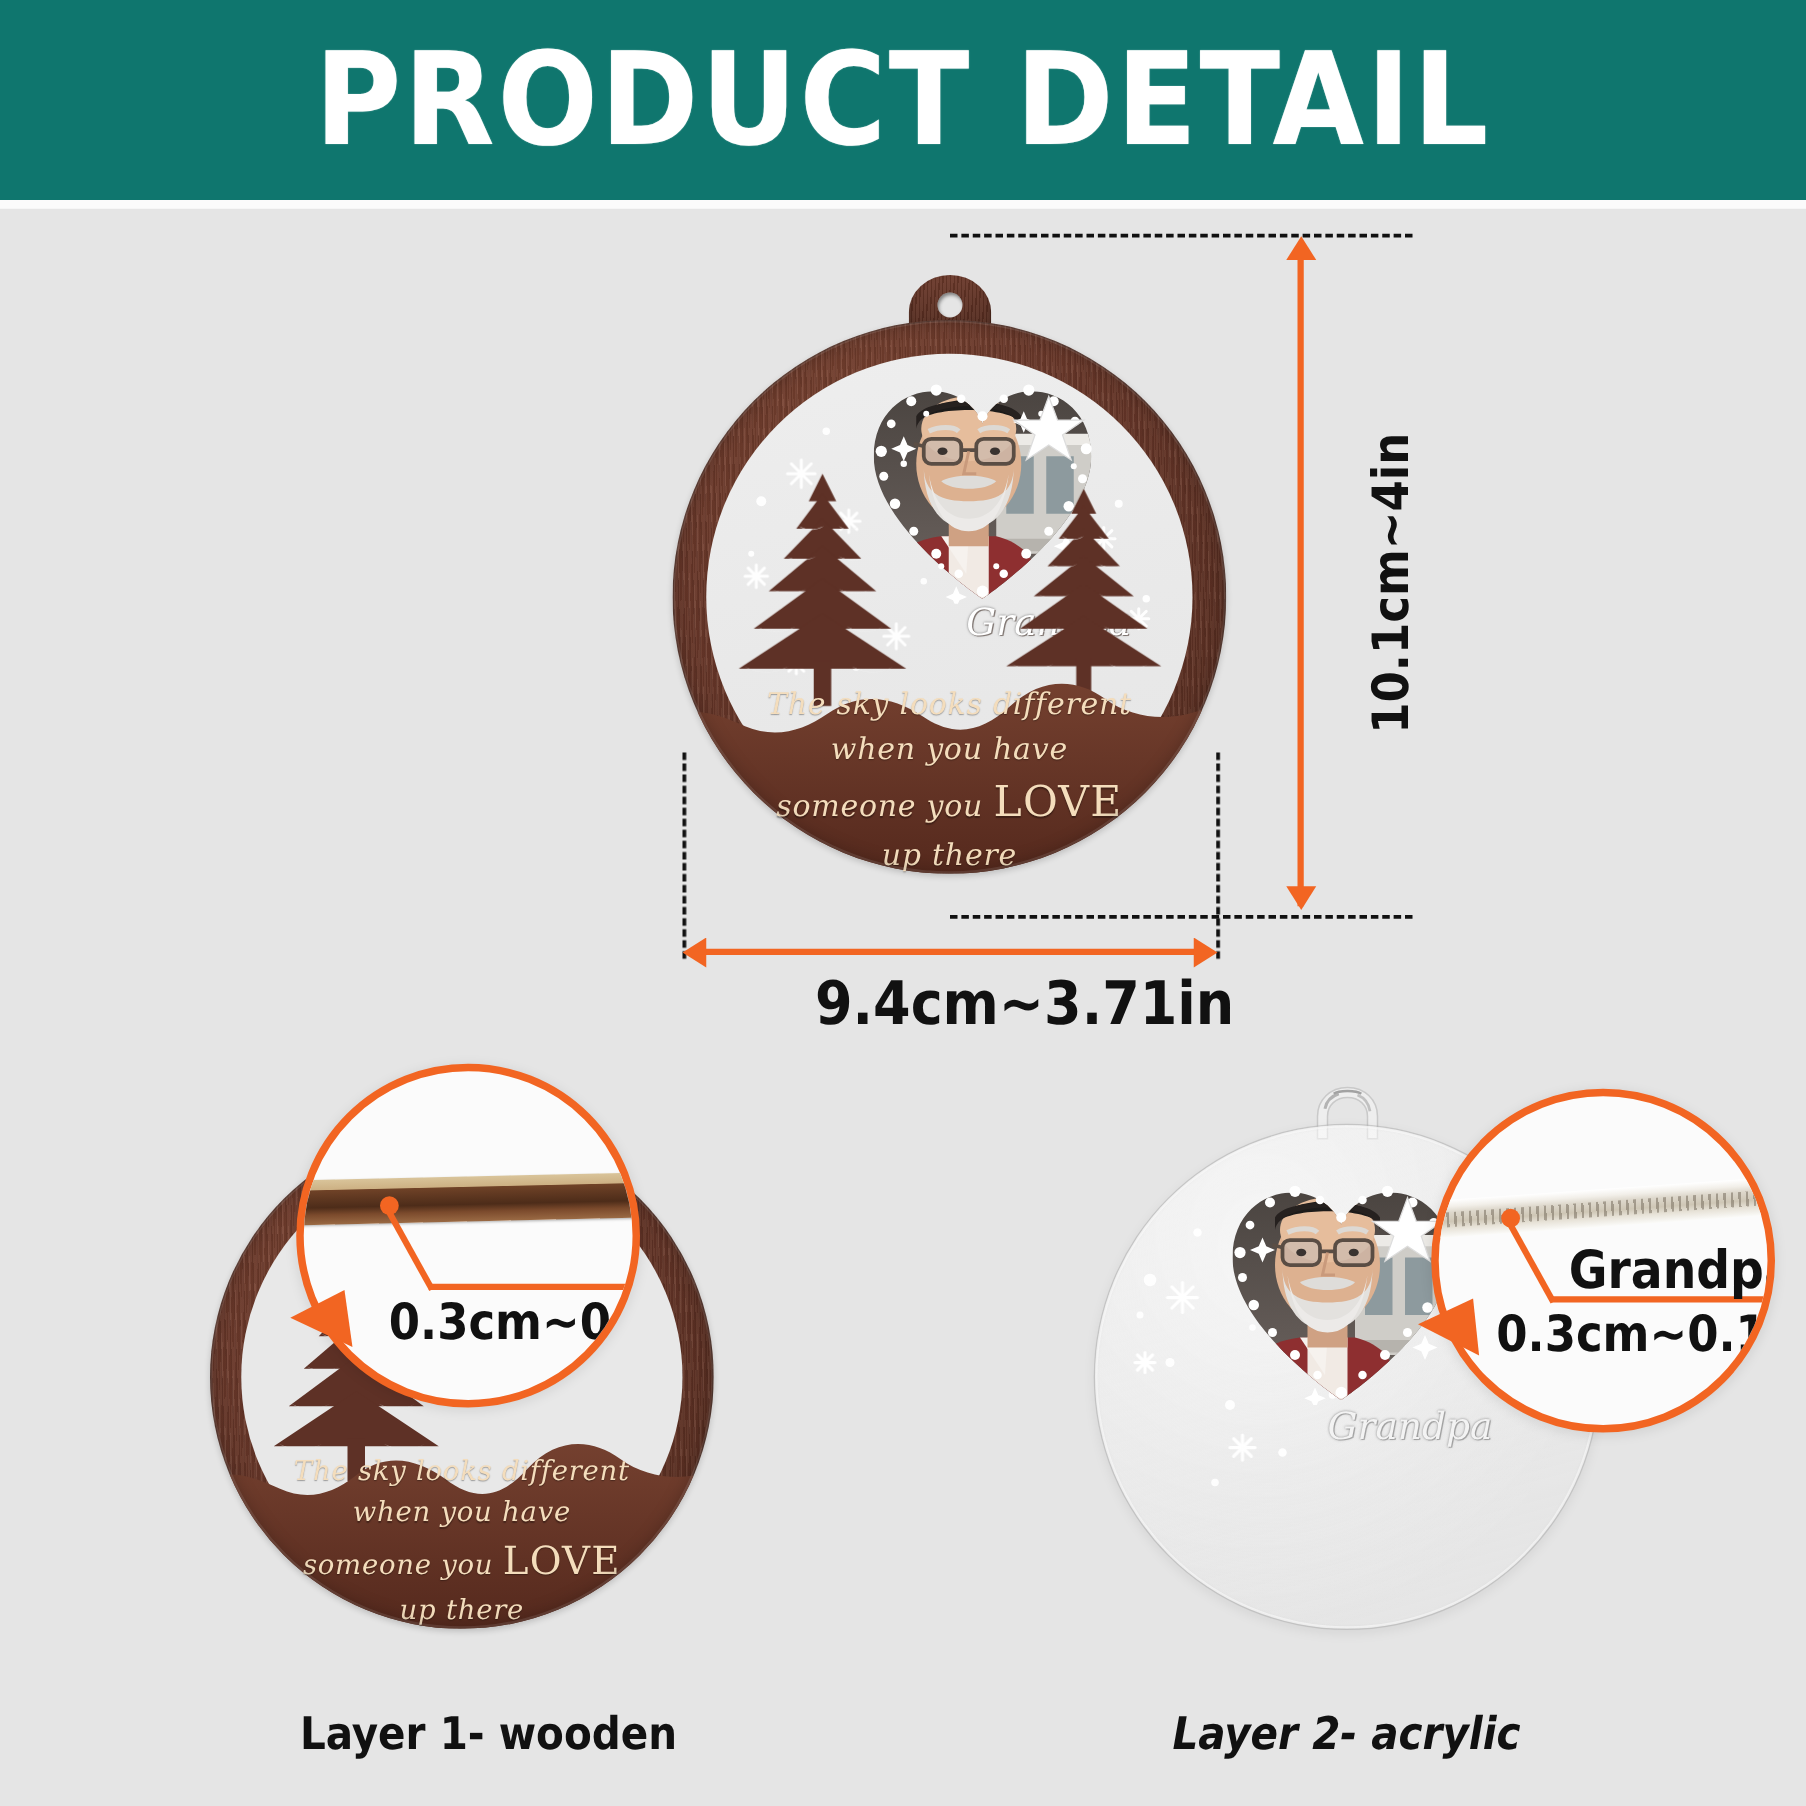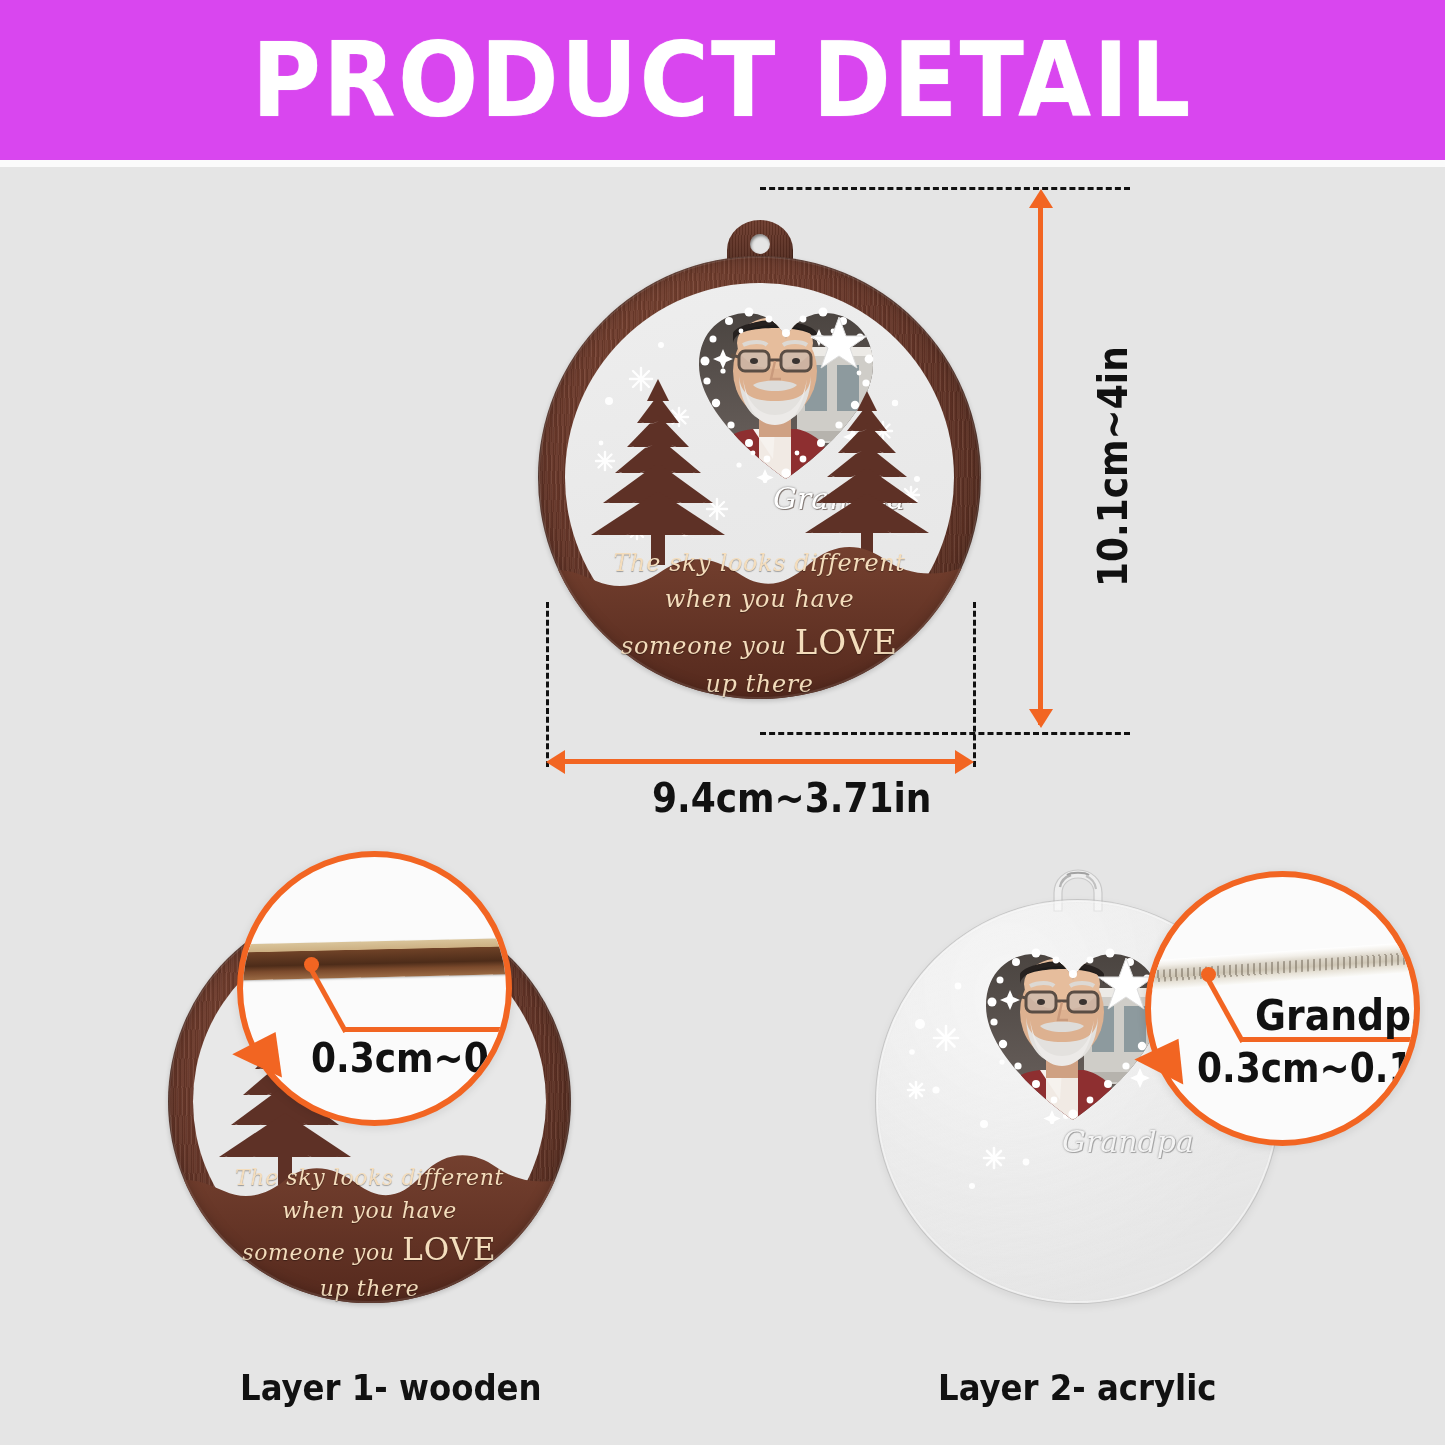--- a/index.html
+++ b/index.html
@@ -7,21 +7,21 @@
   body {
     font-family:"Liberation Sans", sans-serif;
     background:#e5e5e5;
     position:relative;
     overflow:hidden;
   }
 
   
   .banner{
     position:absolute; left:0; top:0; width:1445px; height:160px;
-    background:#d946ef;
+    background:#0f766e;
     display:flex; align-items:center; justify-content:center;
   }
   .banner-title{
     color:#ffffff;
     font-family:"Liberation Sans Narrow","DejaVu Sans Condensed","Liberation Sans",sans-serif;
     font-weight:bold;
     font-size:103px;
     letter-spacing:2px;
     transform:scaleX(1.02);
     white-space:nowrap;
@@ -469,21 +469,21 @@
   <div class="dash-v" style="left:973px; top:435px; width:0; height:165px;"></div>
 
   <div class="dim-line-v" style="left:1038px; top:28px; height:530px;"></div>
   <div class="arr arr-up" style="left:1029px; top:22px;"></div>
   <div class="arr arr-down" style="left:1029px; top:542px;"></div>
   <div class="dim-label vert" style="left:1090px; top:420px; font-size:40px;">10.1cm~4in</div>
 
   <div class="dim-line-h" style="left:556px; top:592px; width:408px;"></div>
   <div class="arr arr-left" style="left:546px; top:583px;"></div>
   <div class="arr arr-right" style="left:955px; top:583px;"></div>
-  <div class="dim-label" style="left:652px; top:608px; font-size:40px;">9.4cm~3.71in</div>
+  <div class="dim-label" style="left:652px; top:608px; font-size:48px;">9.4cm~3.71in</div>
 
   <div class="orn" style="left:168px; top:700px; width:403px; height:455px;">
 
     <div class="orn-hanger" style="top:0px; width:58px; height:46px;"></div>
     <div class="orn-hanger-hole" style="top:13px; width:18px; height:18px;"></div>
 
     <div style="position:absolute; left:0; top:33px; width:403px; height:403px;">
       <div class="orn-disc wood-fill wood-edge"></div>
 
       <div class="orn-window" style="left:25px; top:25px; width:353px; height:353px; background:#e8e8e8;">
@@ -715,15 +715,15 @@
       <div class="callout-title" style="left:104px; top:114px; font-size:42px;">Grandpa</div>
       <div class="callout-sub" style="left:46px; top:168px; font-size:40px;">0.3cm~0.12in</div>
     </div>
     <div class="callout-pointer" style="left:-10px; top:170px;
                 border-top:16px solid transparent;
                 border-bottom:30px solid transparent;
                 border-right:46px solid #f26522;
                 transform:rotate(-6deg);"></div>
   </div>
 
-  <div class="layer-caption" style="left:938px; top:1200px; width:260px;">Layer 2- acrylic</div>
+  <div class="layer-caption" style="left:938px; top:1200px; width:260px;font-style:italic;">Layer 2- acrylic</div>
 
 </div>
 
 </body></html>

